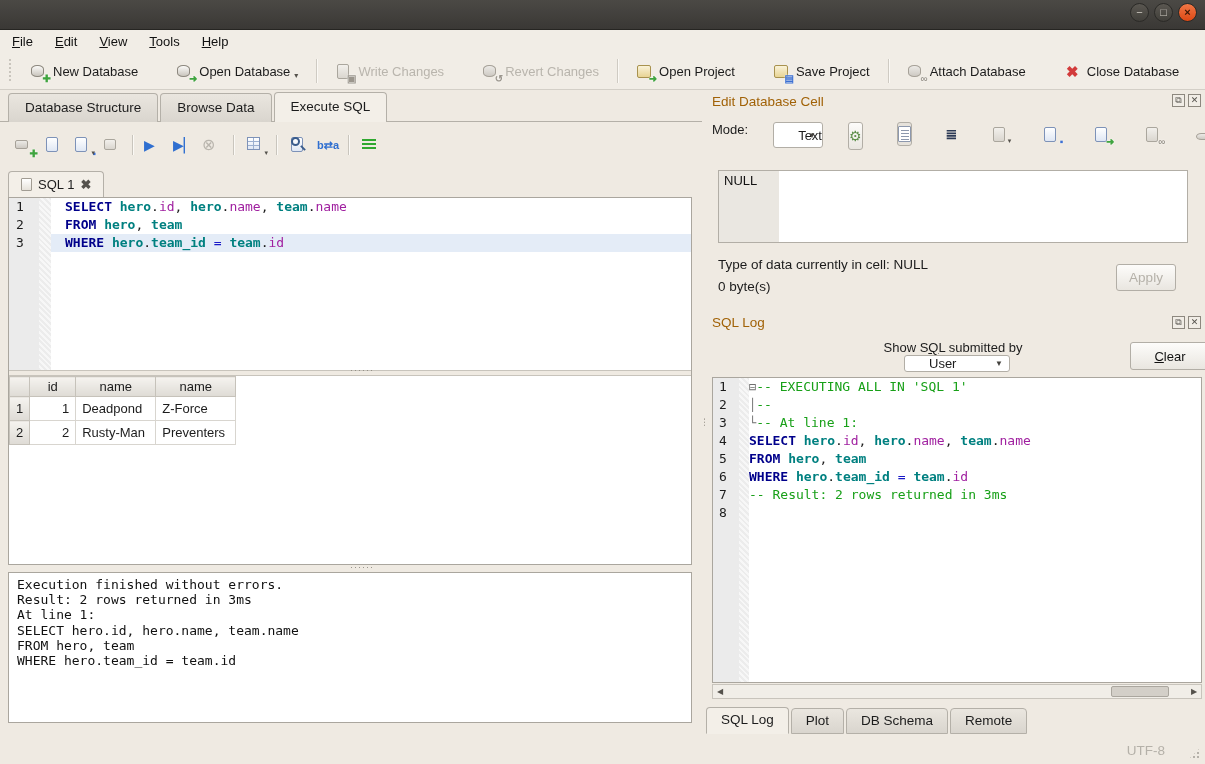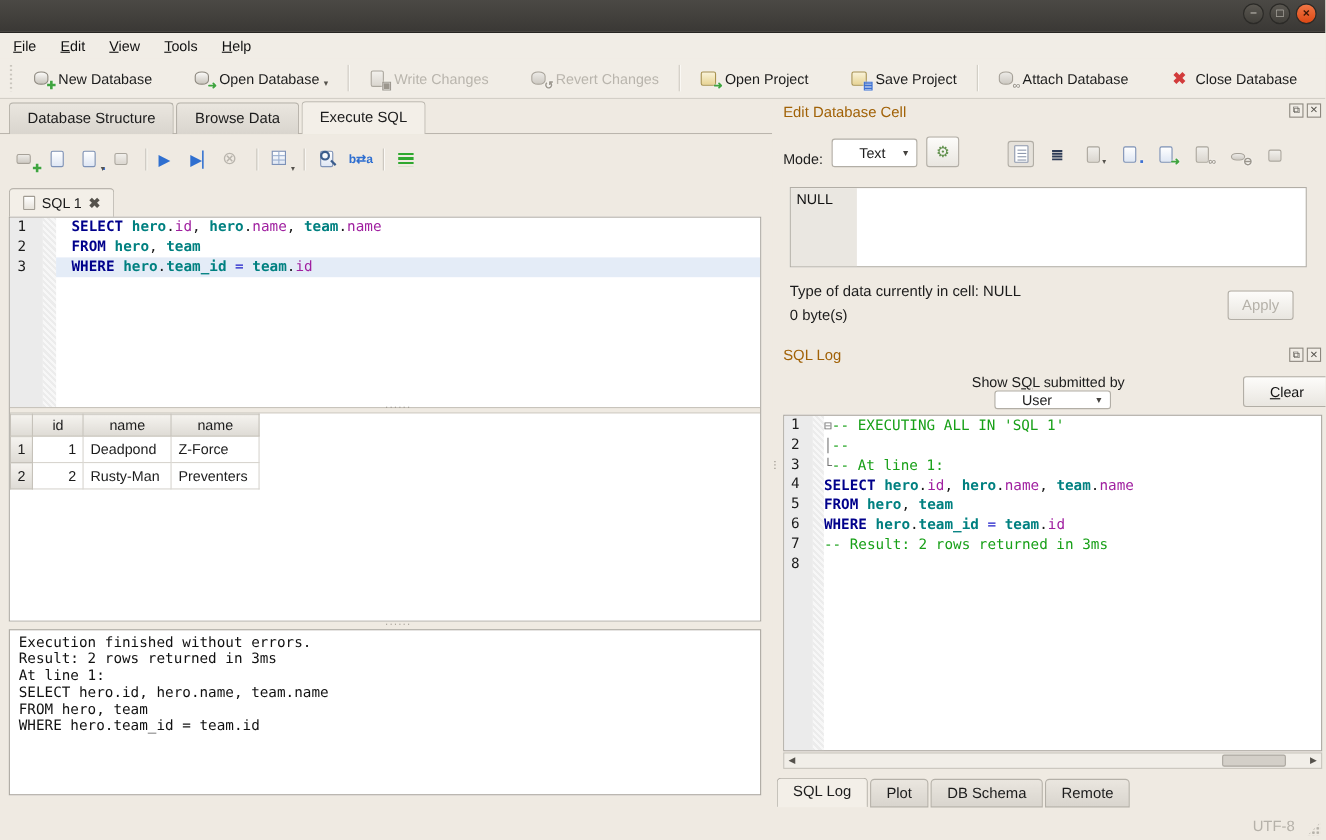--- a/index.html
+++ b/index.html
@@ -128,21 +128,21 @@
   .vsplit { position:absolute; left:702px; top:90px; width:4px; height:643px; background:#efeae2; }
   .vsplit:after { content:"⋮⋮"; position:absolute; top:330px; left:-2px; color:#8d887f; font-size:9px; line-height:5px; }
 
   
   .right-panel { position:absolute; left:706px; top:90px; width:499px; height:643px; }
   .dock-title { position:absolute; left:6px; font-size:13.5px; color:#a16207; }
   .dock-icons { position:absolute; right:4px; display:flex; gap:3px; }
   .dock-ic { width:13px; height:13px; border:1px solid #8d887f; background:#f1ede6; font-size:9px;
     line-height:11px; text-align:center; color:#55524c; }
 
-  .mode-row { position:absolute; left:6px; top:32px; width:490px; height:30px; display:flex; align-items:flex-end; }
+  .mode-row { position:absolute; left:6px; top:32px; width:490px; height:30px; display:flex; align-items:flex-start;gap:17px; }
   .combo { height:26px; background:#fff; border:1px solid #b2aea6; border-radius:3px; display:flex;
     align-items:center; padding-left:24px; position:relative; }
   .combo .carr { position:absolute; right:6px; font-size:8px; color:#44423e; }
   .btn { background:linear-gradient(#fdfcfa,#e9e6e0); border:1px solid #b2aea6; border-radius:3px;
     display:flex; align-items:center; justify-content:center; }
   .btn.disabled { color:#b5b1a9; }
   .tool-ic { position:relative; width:24px; height:24px; display:flex; align-items:center; justify-content:center; }
   .tool-ic.pressed { border:1px solid #b2aea6; border-radius:3px; background:#e6e2db; }
   .textdoc { width:13px; height:16px; background:#fff; border:1px solid #8d98ad; border-radius:1px; position:relative; }
   .textdoc:before { content:""; position:absolute; left:2px; top:3px; width:8px; height:1px; background:#8d98ad;
@@ -181,21 +181,21 @@
   .scr-thumb { position:absolute; right:18px; top:1px; width:58px; height:11px; background:#d3cfc8;
     border:1px solid #aaa69e; border-radius:2px; }
 
   .bottom-tabs { position:absolute; left:0px; top:617px; width:499px; height:27px; display:flex; align-items:flex-end; }
   .btab { padding:4px 14px 5px; border:1px solid #b4b0a8; background:linear-gradient(#eae6df,#d9d5ce);
     border-radius:4px 4px 0 0; margin-right:2px; font-size:13.5px; }
   .btab.active { background:#f3efe8; border-bottom-color:#f3efe8; padding-bottom:6px; }
 
   
   .statusbar { position:absolute; left:0; top:733px; width:1205px; height:31px; }
-  .encoding { position:absolute; right:28px; top:10px; color:#b5b1a9; font-size:13.5px; }
+  .encoding { position:absolute; right:40px; top:10px; color:#b5b1a9; font-size:13.5px; }
   .grip { position:absolute; right:4px; bottom:4px; width:13px; height:13px;
     background:radial-gradient(circle at 2px 2px,#b5b1a9 1px,transparent 1.4px);
     background-size:4px 4px; clip-path:polygon(100% 0,100% 100%,0 100%); }
 </style>
 </head>
 <body>
 
 <div class="titlebar">
   <div class="winbtns">
     <span class="winbtn">−</span>

